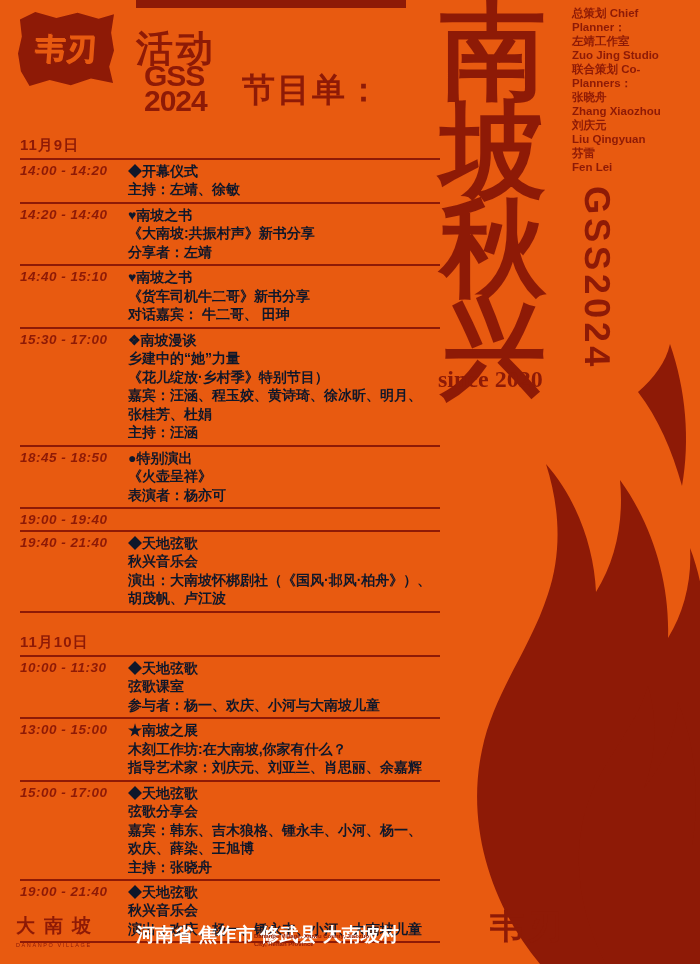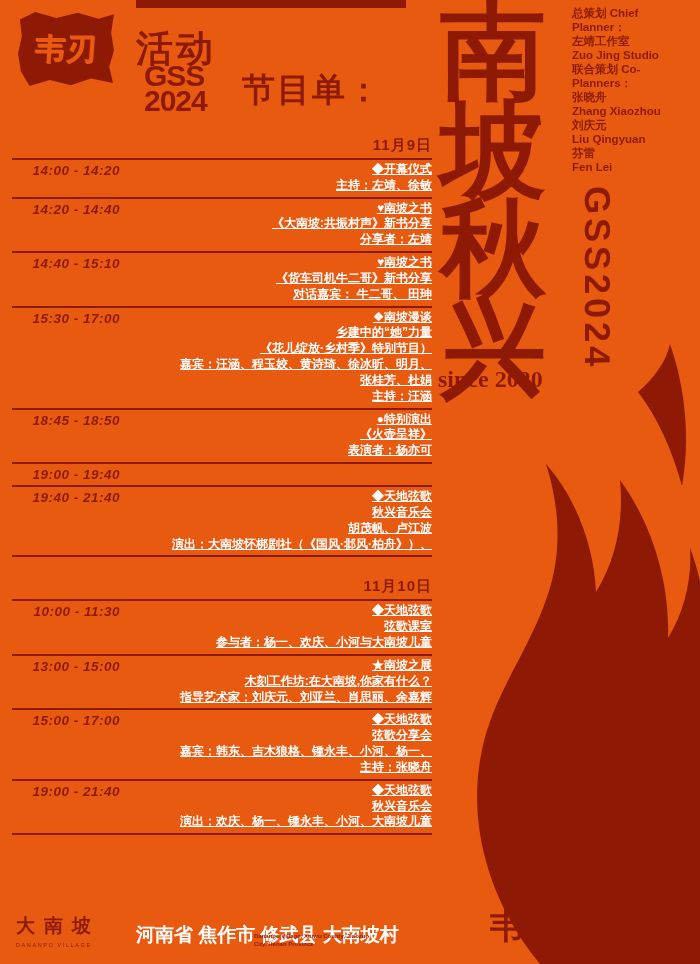--- a/index.html
+++ b/index.html
@@ -127,23 +127,22 @@
     font-weight: bold;
     line-height: 1.22;
     color: #8E1A06;
     text-align: left;
   }
   .planners div { white-space: pre-line; }
 
   
   .schedule {
     position: absolute;
-    left: 12px; top: 132px;
+    left: 20px; top: 132px;
     width: 420px;
-    text-align: right;
   }
   .day-label {
     font-size: 15px;
     font-weight: bold;
     color: #8E1A06;
     margin: 4px 0 3px 0;
     letter-spacing: 1px;
   }
   .sep {
     height: 2px;
@@ -159,25 +158,24 @@
     flex: 0 0 108px;
     font-size: 13.5px;
     font-weight: bold;
     color: #8E1A06;
     padding-top: 1px;
     letter-spacing: 0.5px;
     font-style: italic;
   }
   .detail {
     flex: 1;
-    font-size: 12px;
-    font-weight: bold;
-    color: #ffffff;
+    font-size: 14px;
+    font-weight: bold;
+    color: #0f172a;
     line-height: 1.32;
-    text-decoration: underline;
   }
   .detail .ln { display: block; }
   .gap { height: 16px; }
 
   
   .footer {
     position: absolute;
     left: 0; bottom: 0;
     width: 588px; height: 68px;
   }
@@ -322,22 +320,22 @@
     <div class="sep"></div>
     <div class="row">
       <div class="time">19:00 - 19:40</div>
     </div>
     <div class="sep"></div>
     <div class="row">
       <div class="time">19:40 - 21:40</div>
       <div class="detail">
         <span class="ln">◆天地弦歌</span>
         <span class="ln">秋兴音乐会</span>
+        <span class="ln">演出：大南坡怀梆剧社（《国风·邶风·柏舟》）、</span>
         <span class="ln">胡茂帆、卢江波</span>
-        <span class="ln">演出：大南坡怀梆剧社（《国风·邶风·柏舟》）、</span>
       </div>
     </div>
     <div class="sep"></div>
     <div class="gap"></div>
     <div class="day-label">11月10日</div>
     <div class="sep"></div>
     <div class="row">
       <div class="time">10:00 - 11:30</div>
       <div class="detail">
         <span class="ln">◆天地弦歌</span>
@@ -354,20 +352,21 @@
         <span class="ln">指导艺术家：刘庆元、刘亚兰、肖思丽、余嘉辉</span>
       </div>
     </div>
     <div class="sep"></div>
     <div class="row">
       <div class="time">15:00 - 17:00</div>
       <div class="detail">
         <span class="ln">◆天地弦歌</span>
         <span class="ln">弦歌分享会</span>
         <span class="ln">嘉宾：韩东、吉木狼格、锺永丰、小河、杨一、</span>
+        <span class="ln">欢庆、薛染、王旭博</span>
         <span class="ln">主持：张晓舟</span>
       </div>
     </div>
     <div class="sep"></div>
     <div class="row">
       <div class="time">19:00 - 21:40</div>
       <div class="detail">
         <span class="ln">◆天地弦歌</span>
         <span class="ln">秋兴音乐会</span>
         <span class="ln">演出：欢庆、杨一、锺永丰、小河、大南坡儿童</span>

